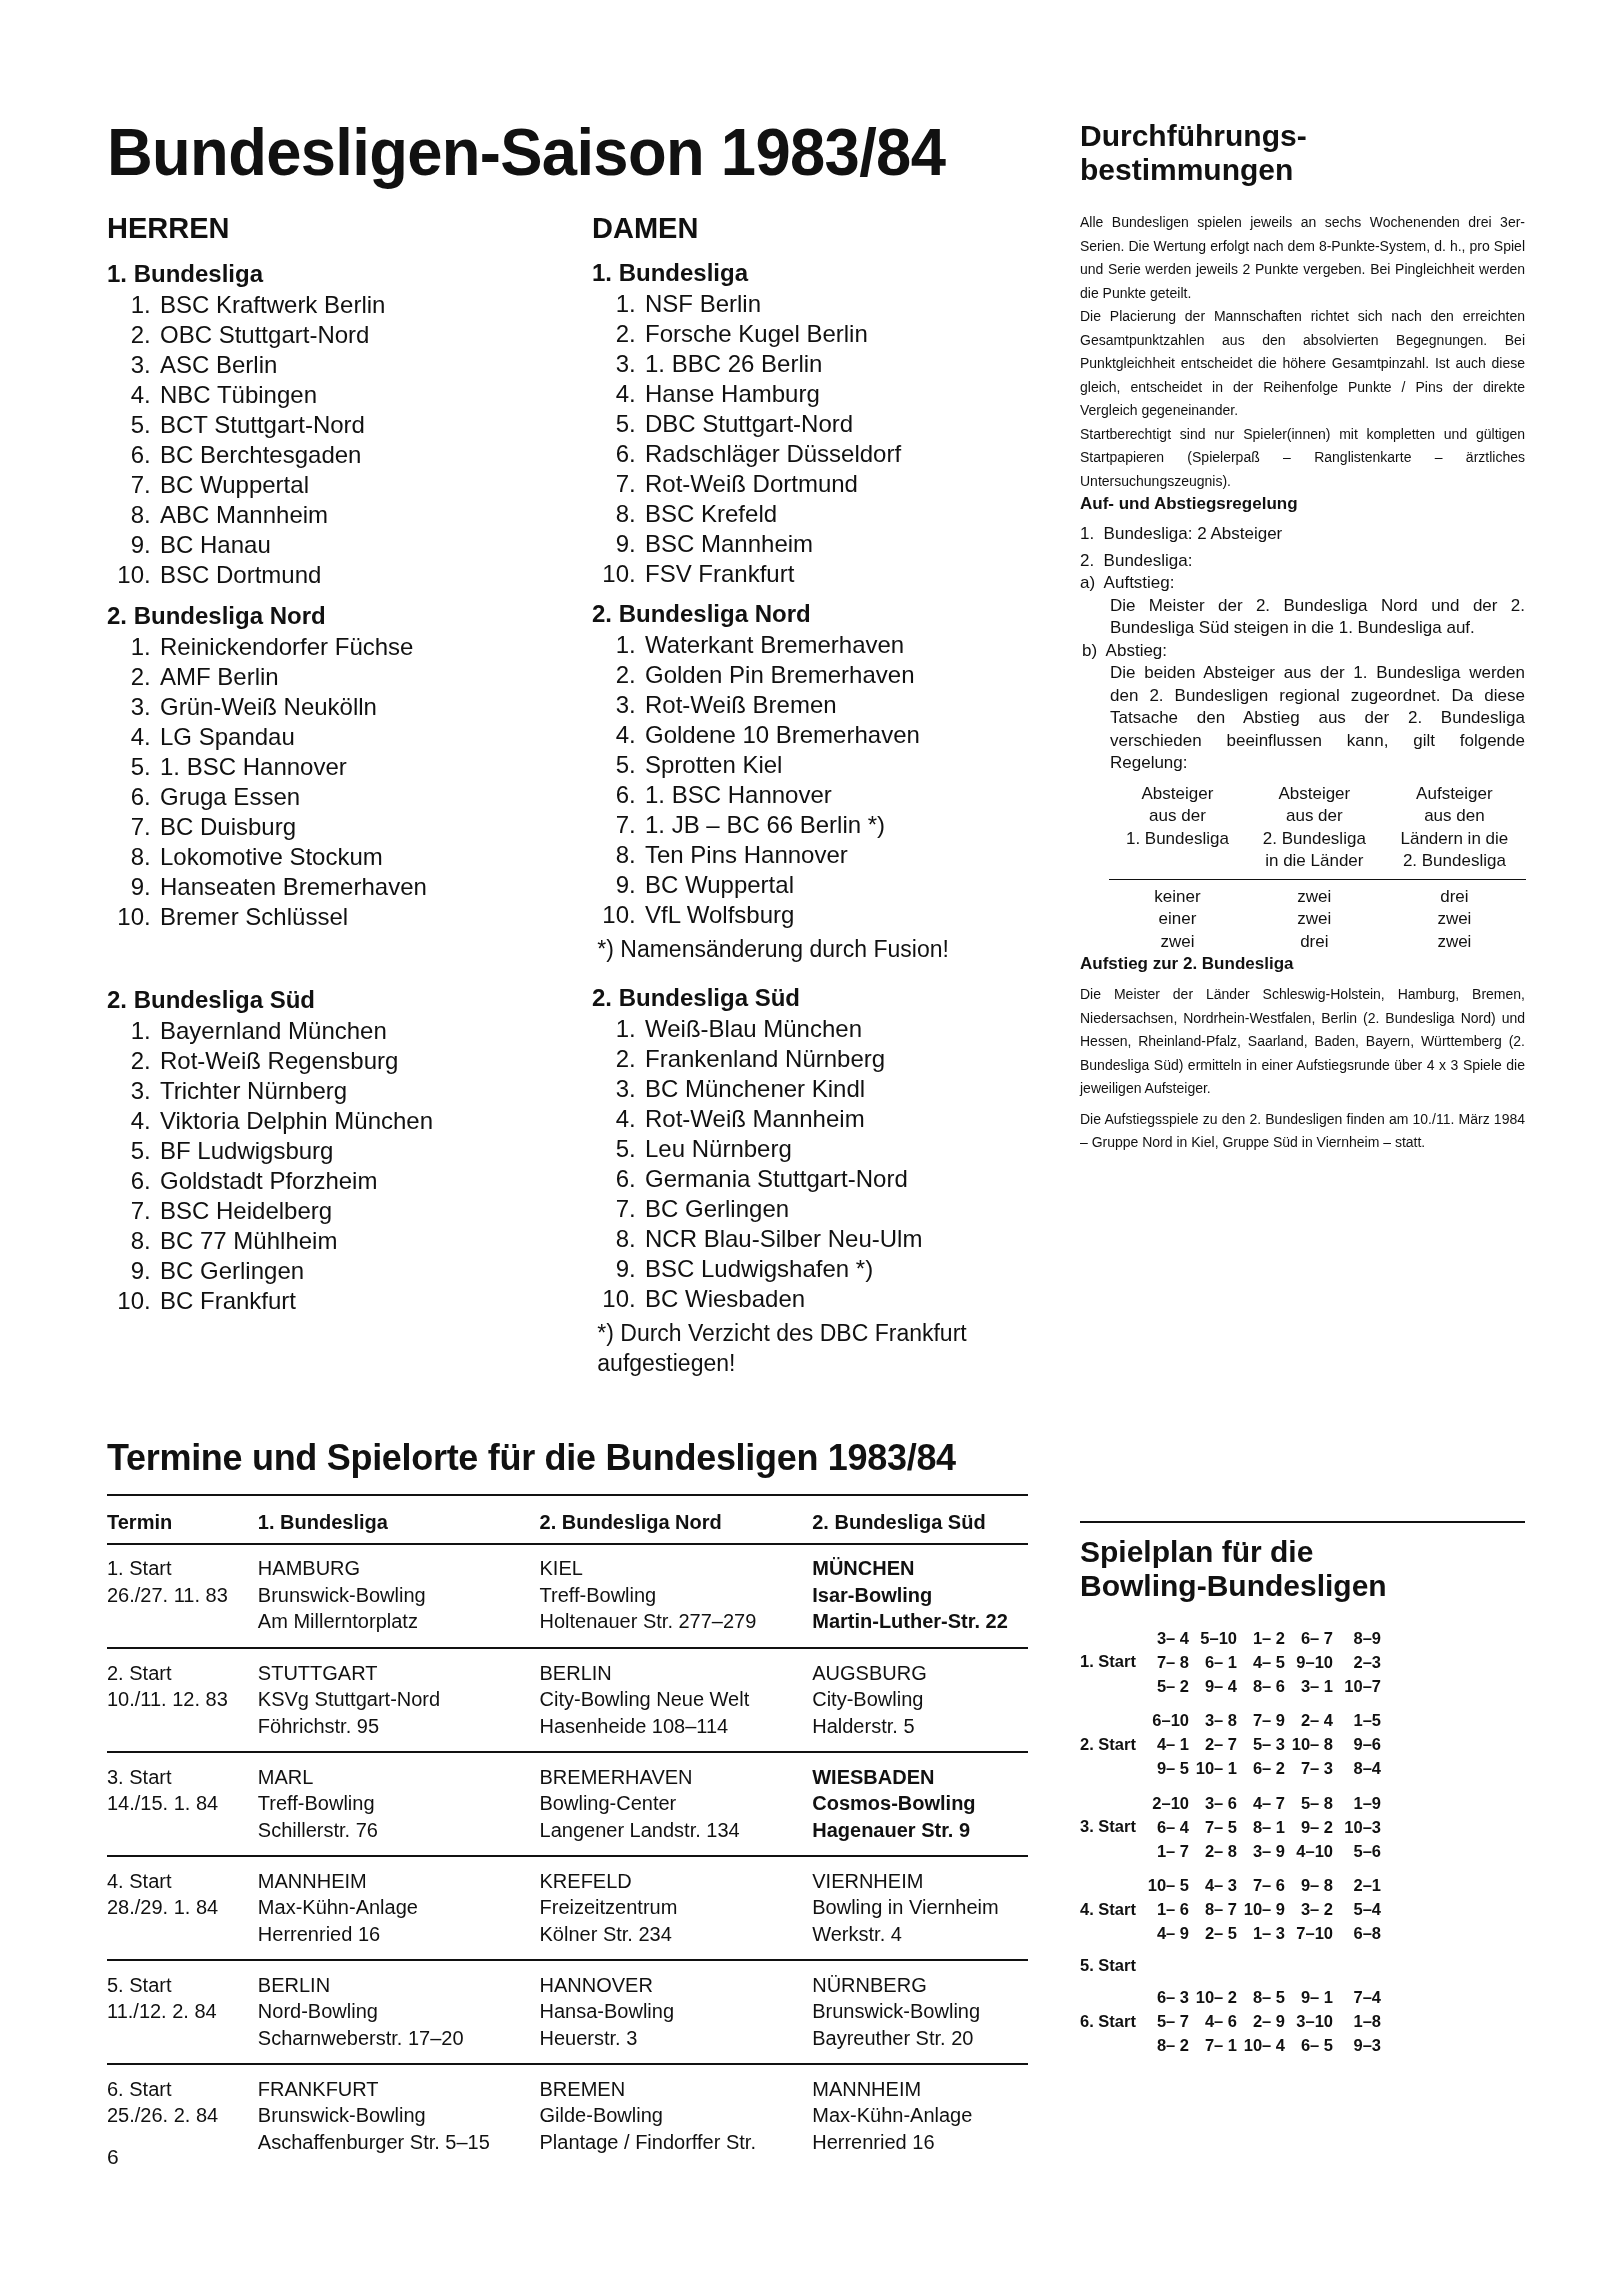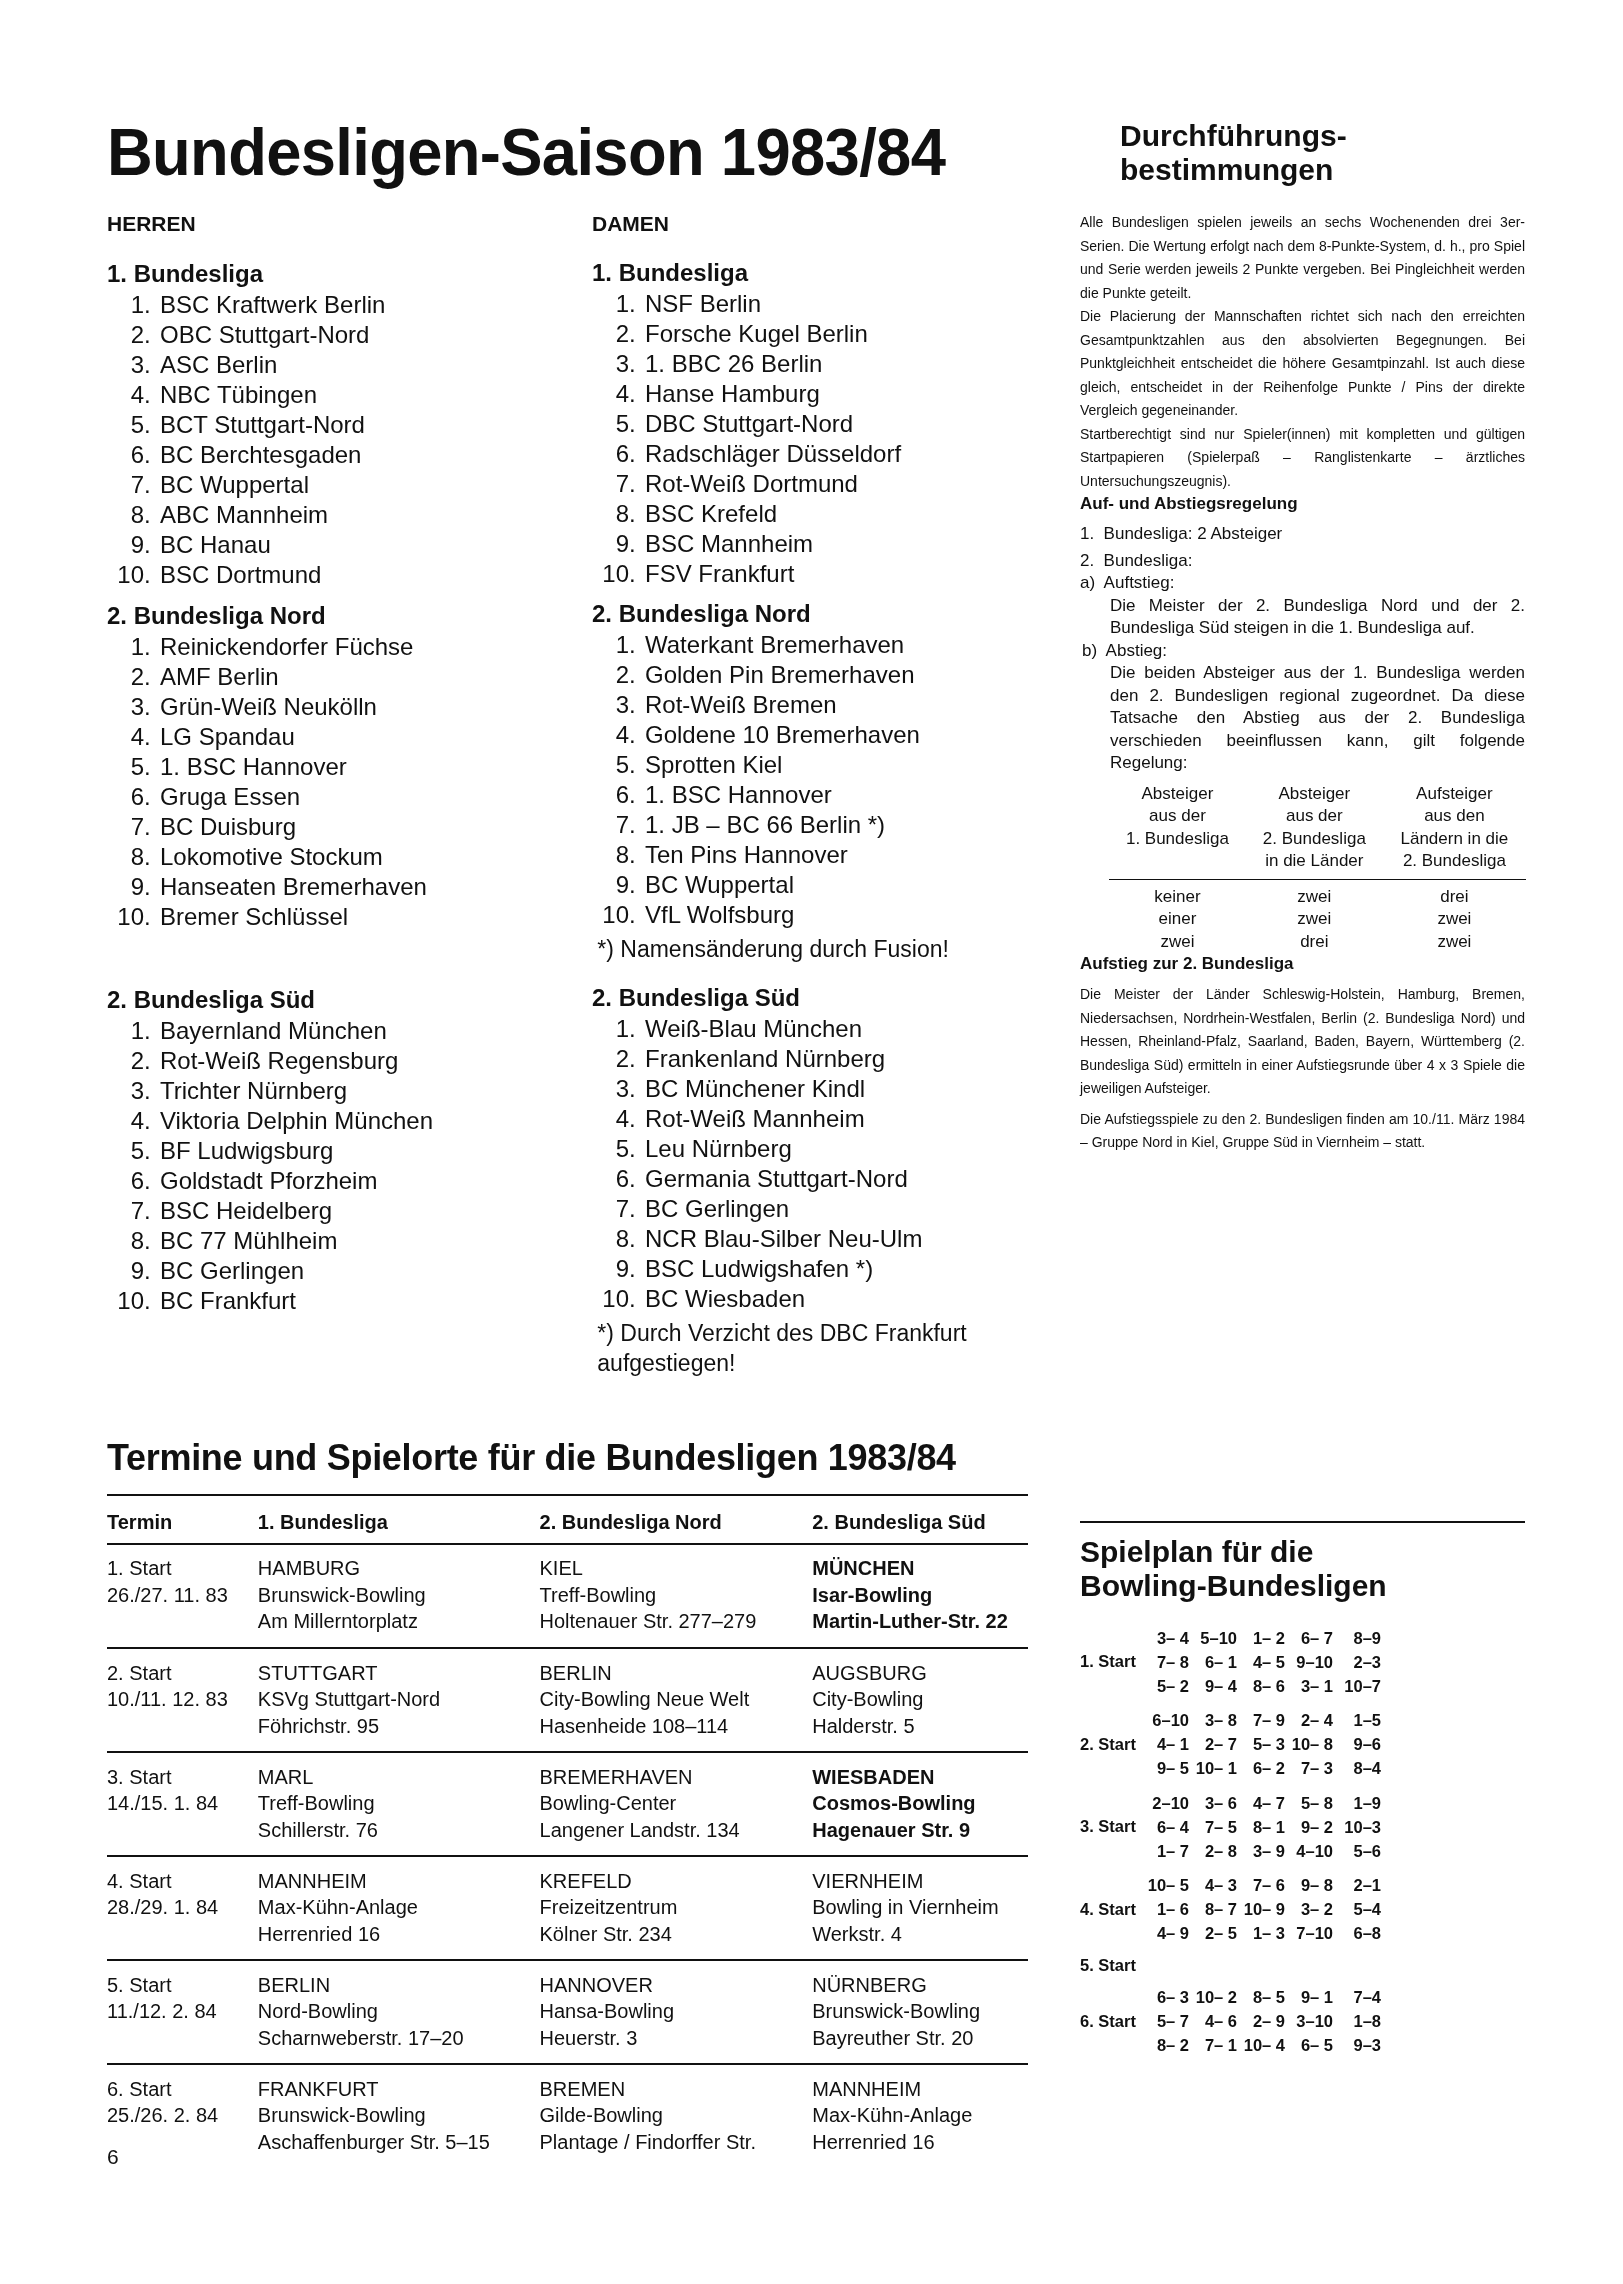--- a/index.html
+++ b/index.html
@@ -5,37 +5,37 @@
   * { box-sizing: border-box; margin: 0; padding: 0; }
   html, body { width: 1624px; height: 2284px; background: #ffffff; overflow: hidden; }
   body { position: relative; color: #111; font-family: "Liberation Sans", sans-serif; }
 
   .main-title { position: absolute; left: 107px; top: 119px; font-size: 66px; font-weight: bold; letter-spacing: -0.7px; line-height: 1; transform: scaleX(0.96); transform-origin: left; }
 
   .col { position: absolute; }
   .col-herren { left: 107px; top: 212px; width: 463px; }
   .col-damen { left: 592px; top: 212px; width: 463px; }
 
-  .gender-head { font-size: 21px; font-weight: bold; height: 40px; }
+  .gender-head { font-size: 29px; font-weight: bold; height: 40px; }
   .league-title { font-size: 24px; font-weight: bold; line-height: 33px; }
   .team-list { list-style: none; }
   .team-item { font-size: 24px; line-height: 30px; display: flex; }
   .team-item .num { width: 53px; text-align: right; padding-right: 9.3px; flex-shrink: 0; }
   .footnote { font-size: 23px; line-height: 30px; padding-left: 5.3px; margin-top: 4px; }
 
   .herren-l1 { position: absolute; top: 45px; }
   .herren-l2n { position: absolute; top: 387px; }
   .herren-l2s { position: absolute; top: 771px; }
   .damen-l1 { position: absolute; top: 44px; }
   .damen-l2n { position: absolute; top: 385px; }
   .damen-l2s { position: absolute; top: 769px; }
 
   
   .side { position: absolute; left: 1080px; top: 119px; width: 445px; }
-  .side-title { font-size: 30px; font-weight: bold; line-height: 34px; margin-left: 40px; }
+  .side-title { font-size: 30px; font-weight: bold; line-height: 34px; }
   .side-para { font-size: 14px; line-height: 23.5px; text-align: justify; hyphens: manual; }
   .side-para b { font-weight: normal; }
   .side-sub { font-size: 17px; font-weight: bold; margin-top: 1px; margin-bottom: 9.3px; }
   .rule-line { font-size: 17px; line-height: 22.5px; }
   .rule-indent { padding-left: 30px; font-size: 17px; line-height: 22.5px; text-align: justify; }
   .rule-table { margin-left: 29px; width: 417px; border-collapse: collapse; font-size: 17px; margin-top: 8px; }
   .rule-table th { font-weight: normal; text-align: center; line-height: 22.5px; vertical-align: top; padding-bottom: 6.6px; border-bottom: 1.3px solid #111; }
   .rule-table td { text-align: center; line-height: 22.5px; }
   .rule-table tr.first td { padding-top: 5.3px; }
 

